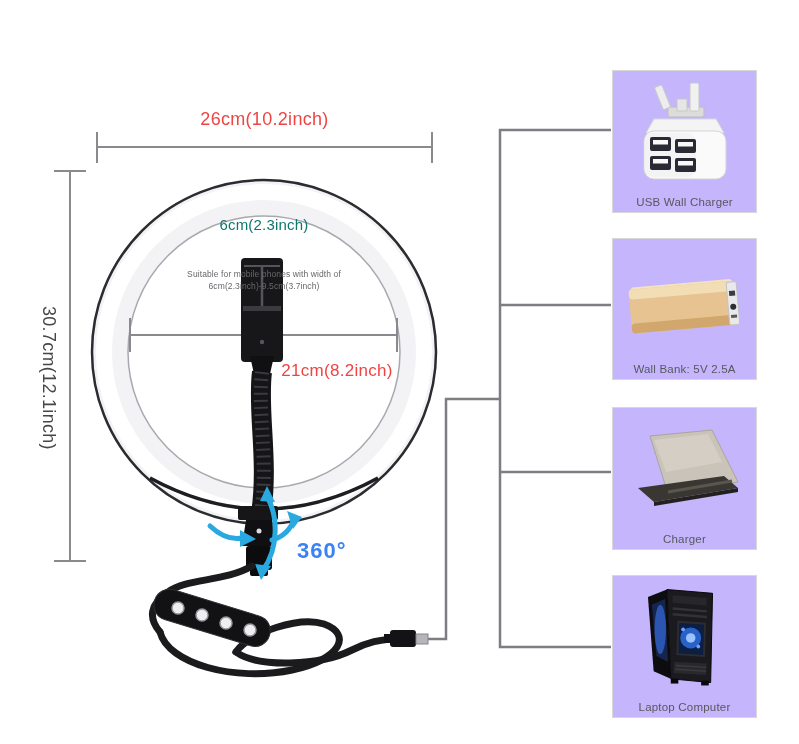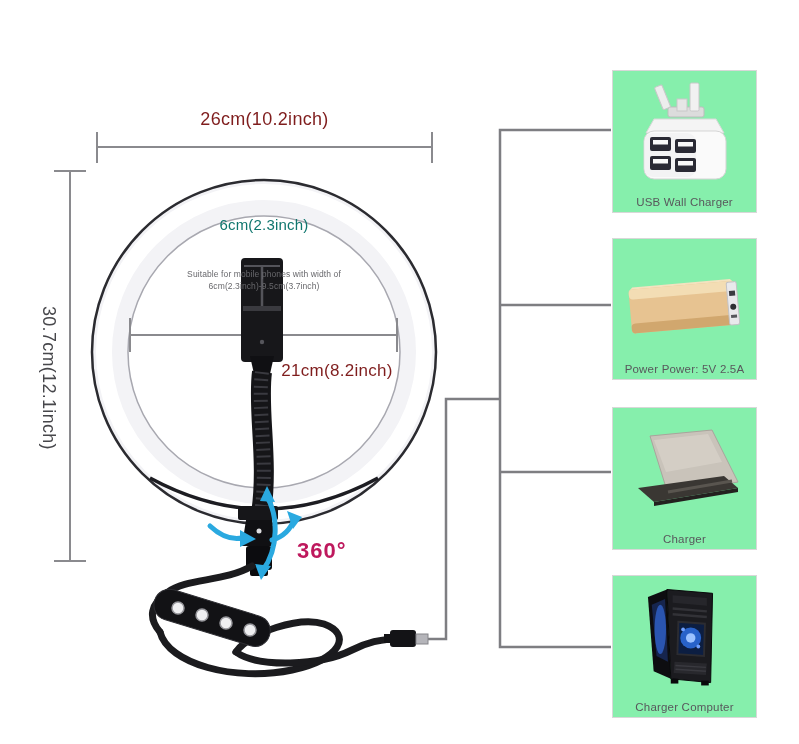--- a/index.html
+++ b/index.html
@@ -2,31 +2,31 @@
 <html><head>
 <meta charset="utf-8">
 <style>
   html,body{margin:0;padding:0;background:#fff;}
   #stage{
     position:relative;width:799px;height:744px;background:#ffffff;overflow:hidden;
     font-family:"Liberation Sans", sans-serif;
   }
   svg{display:block;}
   .abs{position:absolute;}
-  .dim-label{color:#7f1d1d;font-size:18px;letter-spacing:.3px;text-align:center;}
+  .dim-label{color:#ef4444;font-size:18px;letter-spacing:.3px;text-align:center;}
   .dim-label-v{
     color:#47474b;font-size:18px;letter-spacing:.3px;
     writing-mode:vertical-rl;
   }
   .clamp-label{color:#0f766e;font-size:15px;text-align:center;letter-spacing:.2px;}
   .clamp-note{color:#68686c;font-size:8.5px;text-align:center;letter-spacing:.1px;margin-top:32px;}
-  .label-360{color:#be185d;font-size:22px;font-weight:bold;letter-spacing:1px;}
+  .label-360{color:#3b82f6;font-size:22px;font-weight:bold;letter-spacing:1px;}
   .card{
     position:absolute;left:612px;width:145px;height:143px;
-    background:#86efac;border:1px solid #d8d8d8;box-sizing:border-box;
+    background:#c4b5fd;border:1px solid #d8d8d8;box-sizing:border-box;
   }
   .card .art{position:absolute;top:6px;left:50%;transform:translateX(-50%);}
   .card .caption{
     position:absolute;bottom:4px;left:0;width:100%;text-align:center;
     font-size:11.5px;color:#58585c;letter-spacing:.2px;
   }
 </style>
 </head>
 <body>
 
@@ -163,21 +163,21 @@
         <polygon points="14,22 112,22 116,26 10,26" fill="#f3e2bf"></polygon>
         <rect x="10" y="24" width="106" height="44" rx="4" fill="#e7c391"></rect>
         <rect x="10" y="24" width="106" height="10" rx="4" fill="#f3ddb4"></rect>
         <rect x="10" y="58" width="106" height="10" rx="4" fill="#d1a76e"></rect>
         <rect x="108" y="25" width="10" height="43" rx="2" fill="#e9e9ec" stroke="#c2c2c6"></rect>
         <rect x="110" y="34" width="6" height="5" fill="#3a3a40"></rect>
         <circle cx="113" cy="50" r="3" fill="#2e2e33"></circle>
         <rect x="110" y="58" width="6" height="3" fill="#56565c"></rect>
       </g>
     </svg>
-    <div class="caption">Power Power: 5V 2.5A</div>
+    <div class="caption">Wall Bank: 5V 2.5A</div>
   </div>
 
   <div class="card" style="top:407px;">
     <svg class="art" style="top:18px" width="130" height="95" viewBox="0 0 130 95">
       <polygon points="30,10 92,4 118,56 48,68" fill="#c9c3ba" stroke="#a9a49c"></polygon>
       <polygon points="34,14 88,8 102,36 46,46" fill="#d8d3cb" opacity="0.7"></polygon>
       <polygon points="18,62 104,50 118,62 34,76" fill="#3a3733"></polygon>
       <polygon points="34,76 118,62 118,66 34,80" fill="#23211f"></polygon>
       <line x1="48" y1="66" x2="112" y2="55" stroke="#59554f" stroke-width="3"></line>
     </svg>
@@ -197,16 +197,16 @@
       <circle cx="61" cy="61" r="11" fill="#2e6fe0" opacity="0.85"></circle>
       <circle cx="61" cy="61" r="5" fill="#9cc2ff"></circle>
       <circle cx="53" cy="52" r="2" fill="#6fa0ff"></circle>
       <circle cx="69" cy="70" r="2" fill="#6fa0ff"></circle>
       <polygon points="44,86 78,88 77,100 43,98" fill="#28282d"></polygon>
       <line x1="45" y1="90" x2="77" y2="92" stroke="#3a3a40" stroke-width="1.5"></line>
       <line x1="45" y1="94" x2="77" y2="96" stroke="#3a3a40" stroke-width="1.5"></line>
       <rect x="40" y="104" width="8" height="5" fill="#09090b"></rect>
       <rect x="72" y="106" width="8" height="5" fill="#09090b"></rect>
     </svg>
-    <div class="caption">Charger Computer</div>
+    <div class="caption">Laptop Computer</div>
   </div>
 
 </div>
 
 </body></html>

